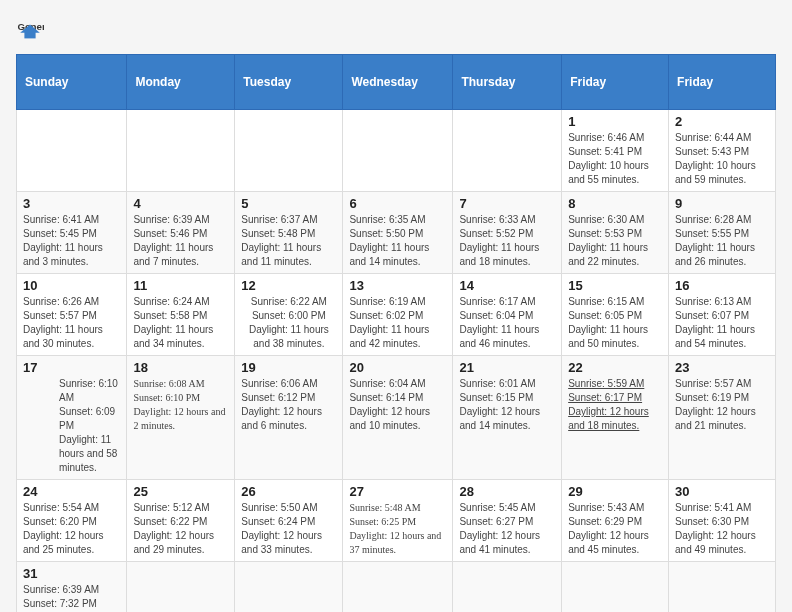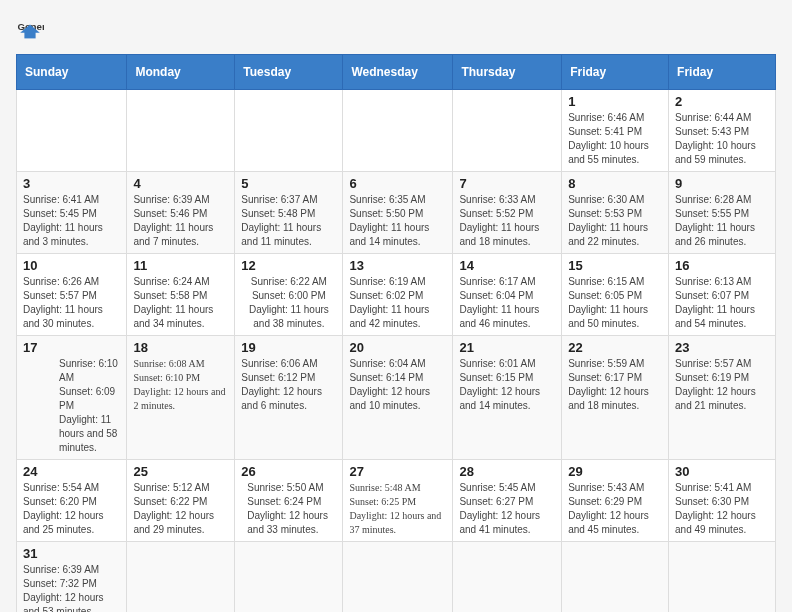--- a/index.html
+++ b/index.html
@@ -41,21 +41,21 @@
       width: 100%;
       border-collapse: collapse;
       background: white;
       border: 1px solid #ccc;
     }
     .calendar th {
       background: #3a7ec8;
       color: white;
       font-size: 12px;
       font-weight: bold;
-      padding: 10px 8px;
+      padding: 20px 8px;
       text-align: left;
       border: 1px solid #2d6ab5;
     }
     .calendar td {
       vertical-align: top;
       padding: 4px 6px;
       font-size: 10.5px;
       color: #333;
       border: 1px solid #ddd;
       width: 113px;
@@ -251,21 +251,21 @@
 Daylight: 12 hours and 10 minutes.</div>
         </td>
         <td>
           <span class="day-number">21</span>
           <div class="day-info" style="white-space: pre-line;">Sunrise: 6:01 AM
 Sunset: 6:15 PM
 Daylight: 12 hours and 14 minutes.</div>
         </td>
         <td>
           <span class="day-number">22</span>
-          <div class="day-info" style="white-space: pre-line;">Sunrise: 5:59 AM
+          <div class="day-info" style="white-space: pre-line; text-decoration: underline;">Sunrise: 5:59 AM
 Sunset: 6:17 PM
 Daylight: 12 hours and 18 minutes.</div>
         </td>
         <td>
           <span class="day-number">23</span>
           <div class="day-info" style="white-space: pre-line;">Sunrise: 5:57 AM
 Sunset: 6:19 PM
 Daylight: 12 hours and 21 minutes.</div>
         </td>
       </tr>
@@ -277,21 +277,21 @@
 Daylight: 12 hours and 25 minutes.</div>
         </td>
         <td>
           <span class="day-number">25</span>
           <div class="day-info" style="white-space: pre-line;">Sunrise: 5:12 AM
 Sunset: 6:22 PM
 Daylight: 12 hours and 29 minutes.</div>
         </td>
         <td>
           <span class="day-number">26</span>
-          <div class="day-info" style="white-space: pre-line; margin-left: 6px;">Sunrise: 5:50 AM
+          <div class="day-info" style="white-space: pre-line;">Sunrise: 5:50 AM
 Sunset: 6:24 PM
 Daylight: 12 hours and 33 minutes.</div>
         </td>
         <td>
           <span class="day-number">27</span>
           <div class="day-info" style="white-space: pre-line; font-family: Liberation Serif, serif;">Sunrise: 5:48 AM
 Sunset: 6:25 PM
 Daylight: 12 hours and 37 minutes.</div>
         </td>
         <td>

